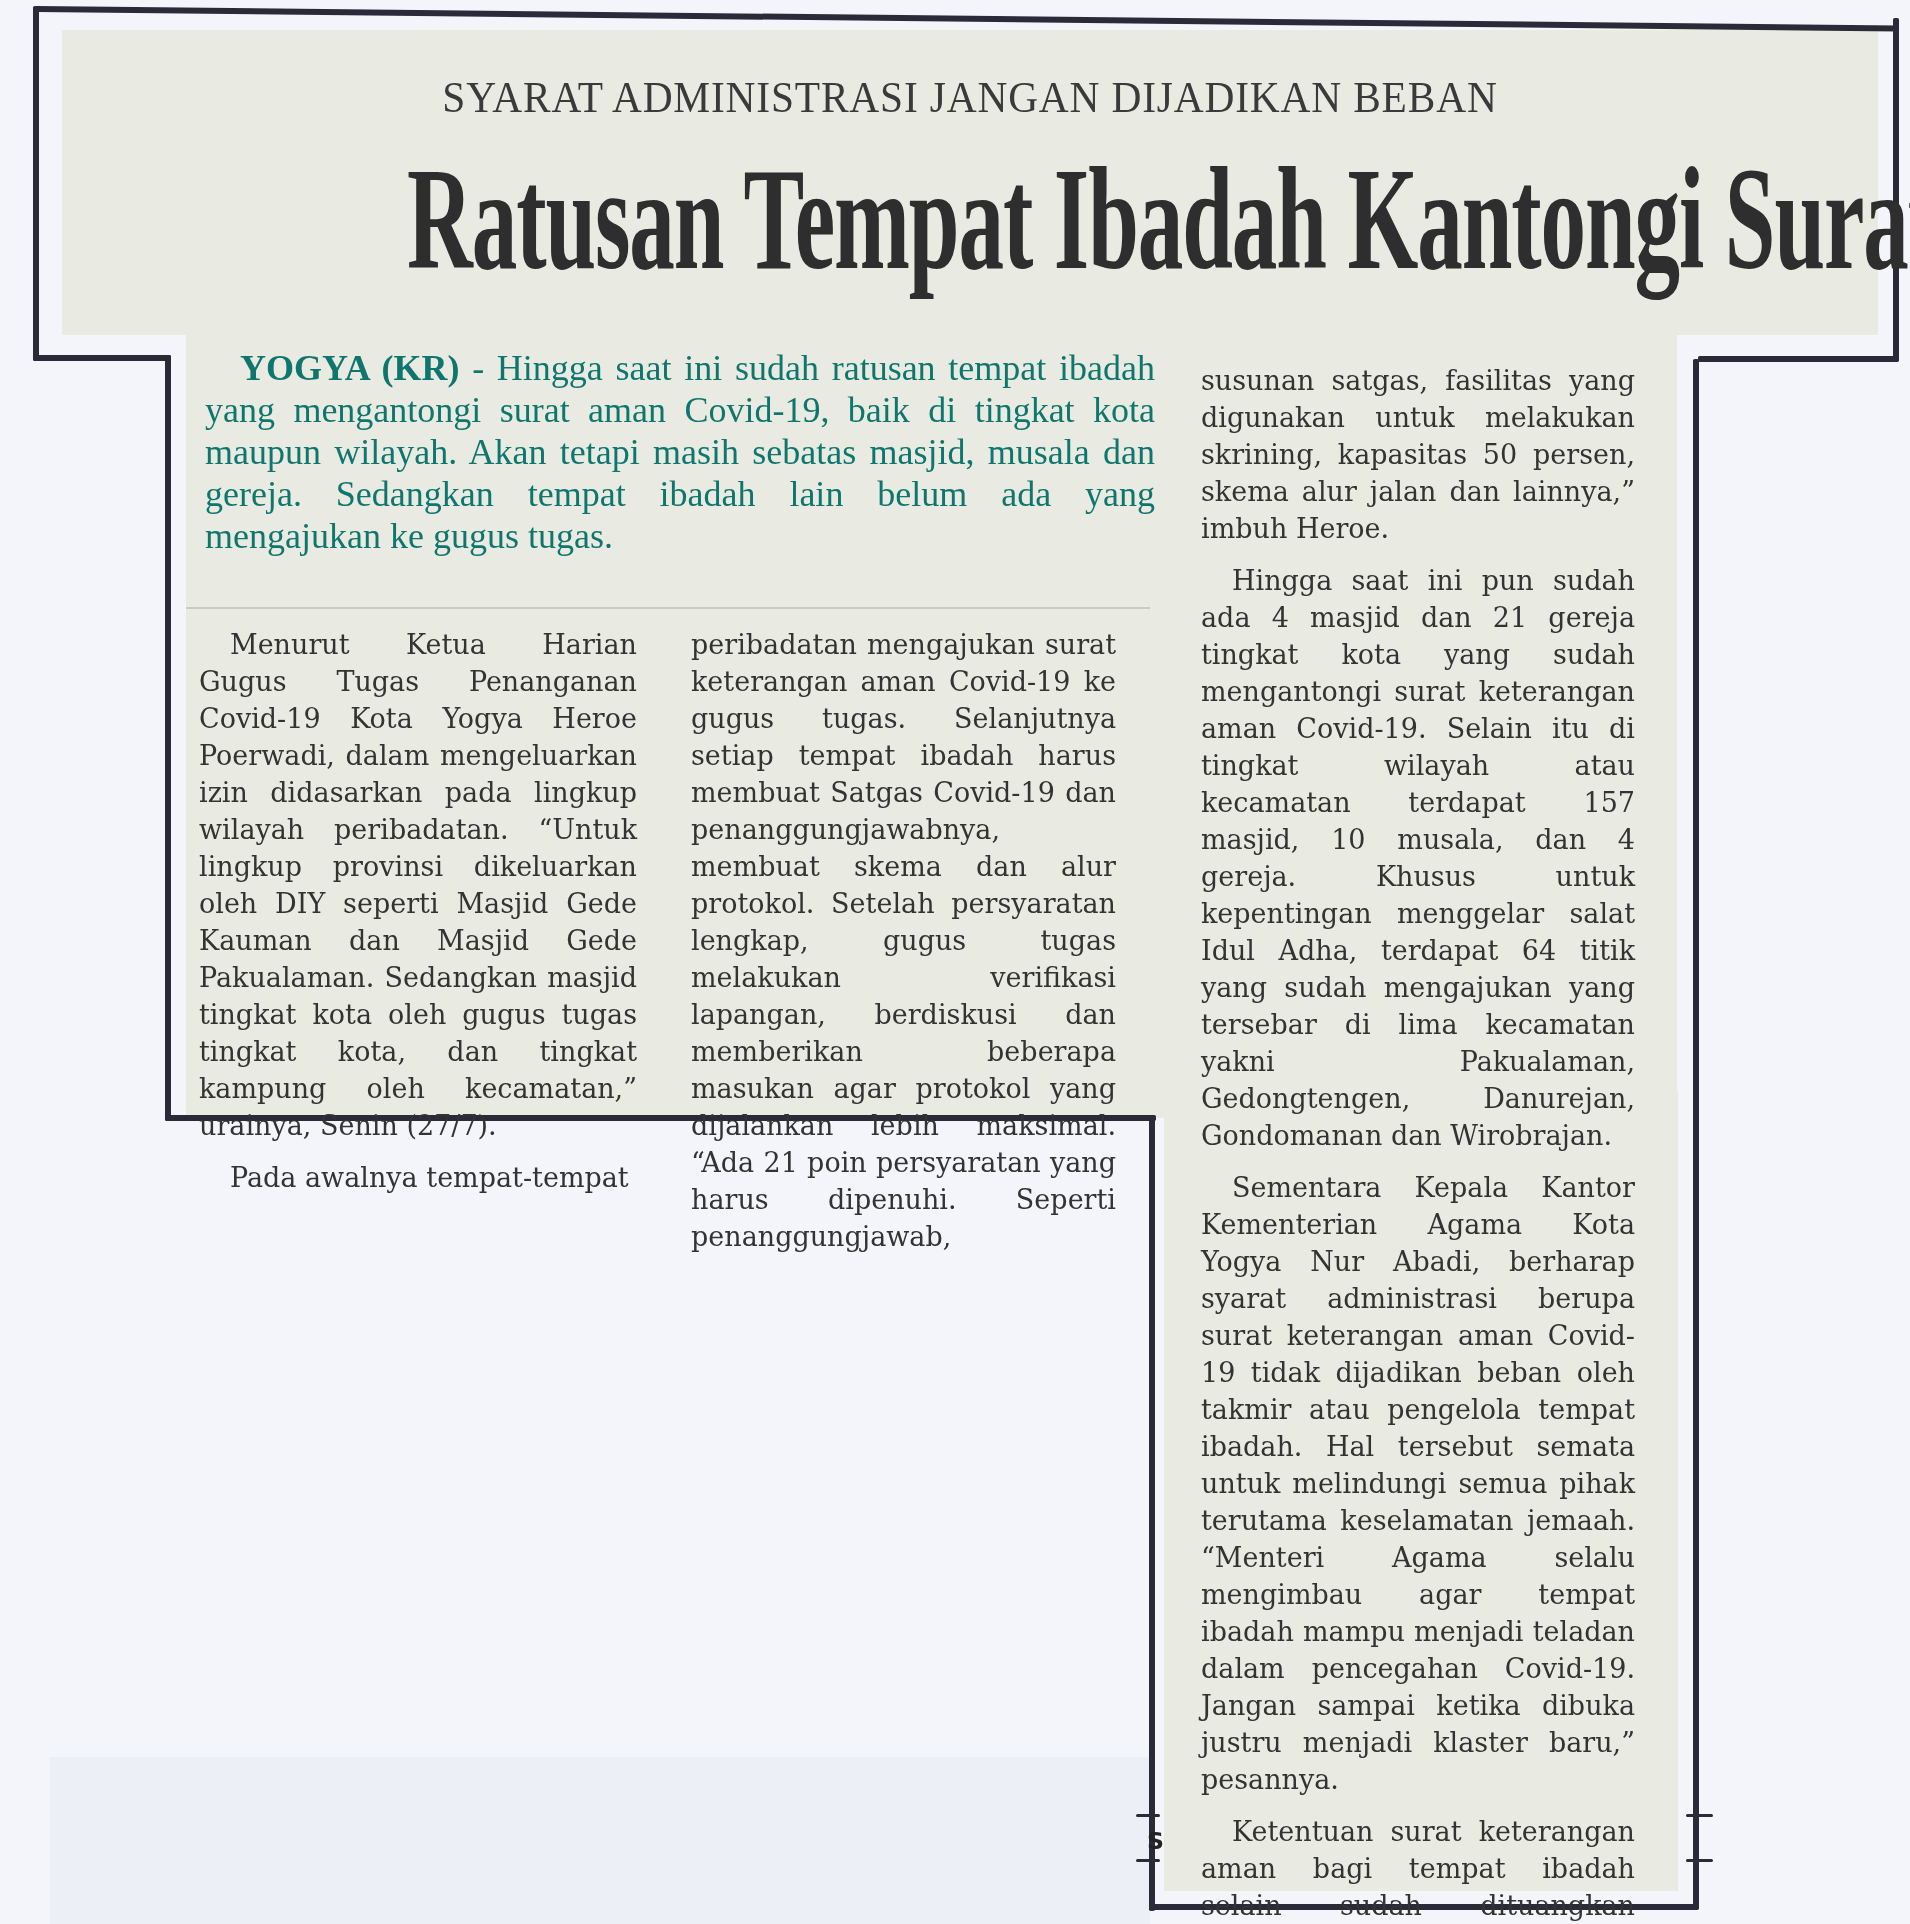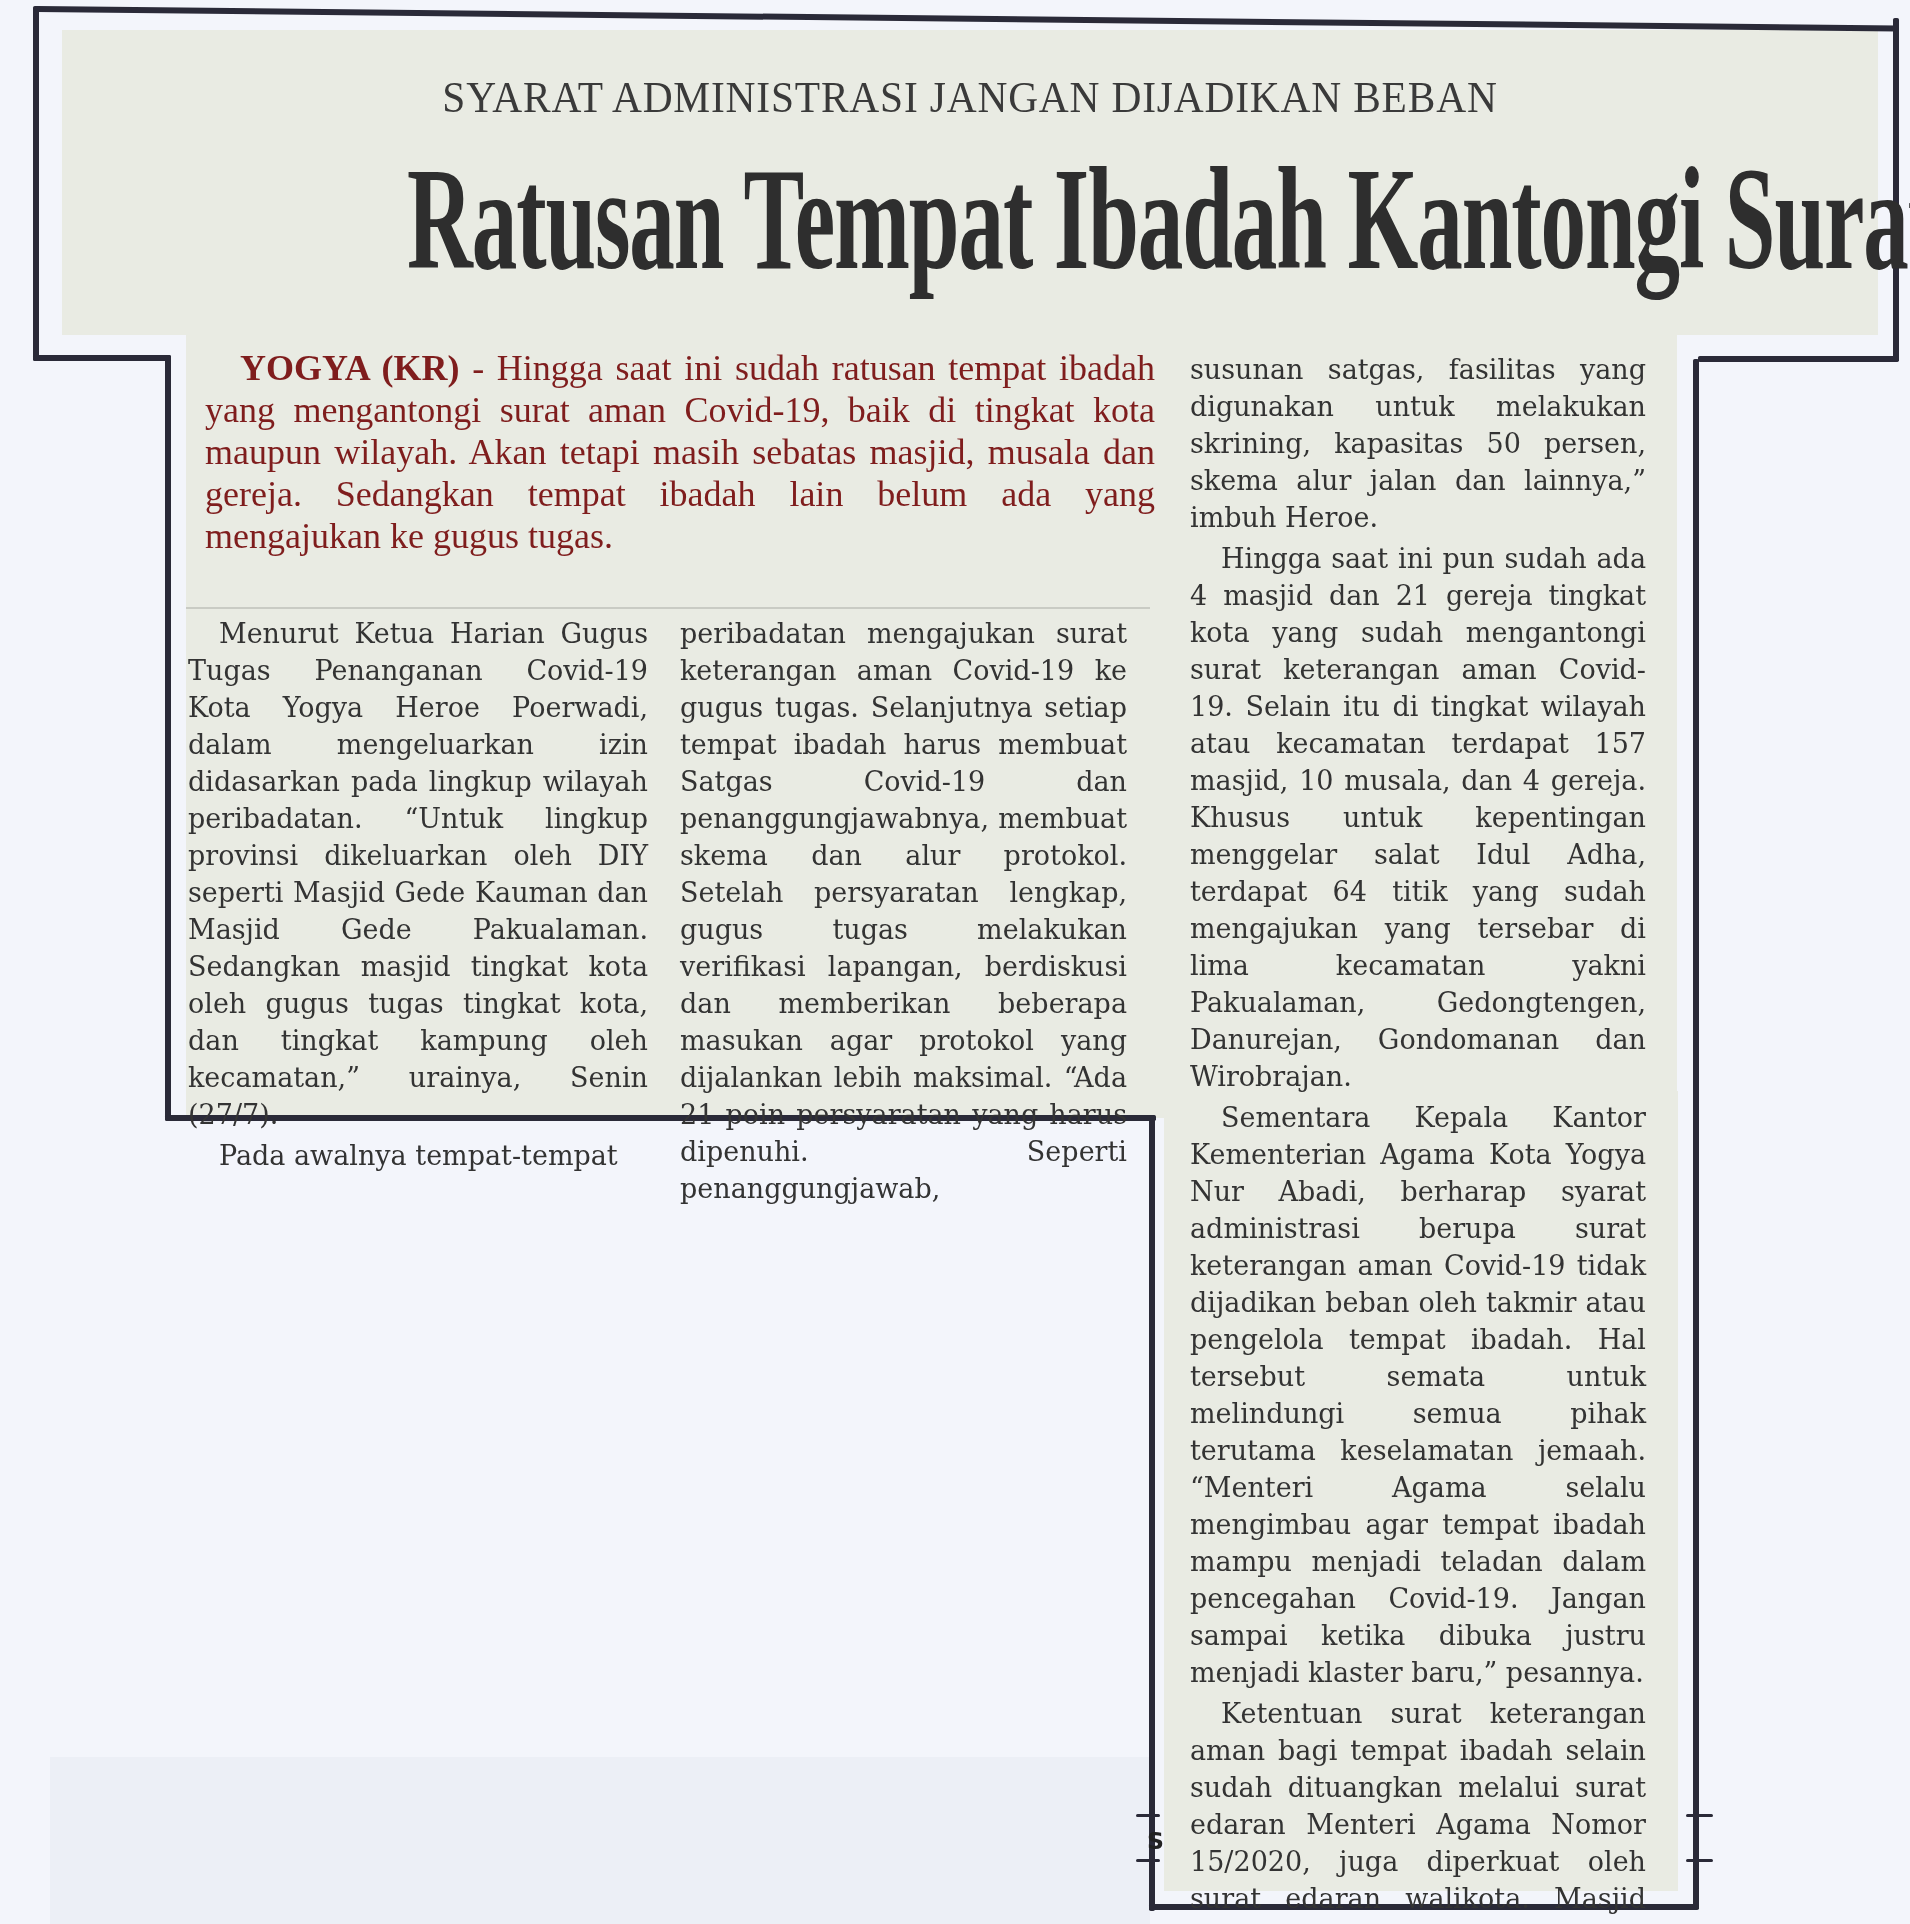--- a/index.html
+++ b/index.html
@@ -18,29 +18,29 @@
   }
   .headline {
     position:absolute; left:62px; top:145px; width:1816px; text-align:center;
     font-family:"Liberation Serif", serif; font-weight:bold; font-size:147px;
     line-height:1; color:#2e2e2e; white-space:nowrap;
     transform:scaleX(0.62); transform-origin:center; letter-spacing:-1.8px;
   }
   .lead {
     position:absolute; left:205px; top:347px; width:950px;
     font-family:"Liberation Serif", serif; font-size:36px; line-height:42px;
-    color:#7f1d1d; text-align:justify;
+    color:#0f766e; text-align:justify;
   }
   .lead .dateline { font-weight:bold; }
   .lead p { margin:0; text-indent:35px; }
   .col {
     position:absolute; font-family:"DejaVu Serif", serif; font-size:27px;
     line-height:37px; color:#333; text-align:justify;
   }
-  .col p { margin:4px; text-indent:31px; hyphens:manual; }
+  .col p { margin:15px; text-indent:31px; hyphens:manual; }
   .col p.cont { text-indent:0; }
   .sep { position:absolute; left:186px; top:607px; width:964px; height:1.8px; background:#c9cbc4; }
   .bottom-tint { position:absolute; left:50px; top:1757px; width:1100px; height:167px; background:#eceff6; }
   .side-s { position:absolute; left:1147px; top:1827px; font-family:"DejaVu Sans", sans-serif; font-weight:bold; font-size:23.6px; color:#222; }
 </style>
 </head>
 <body>
 
 <div class="paper" style="left:62px; top:30px; width:1816px; height:305px;"></div>
 <div class="paper" style="left:186px; top:327px; width:1491px; height:791px;"></div>

